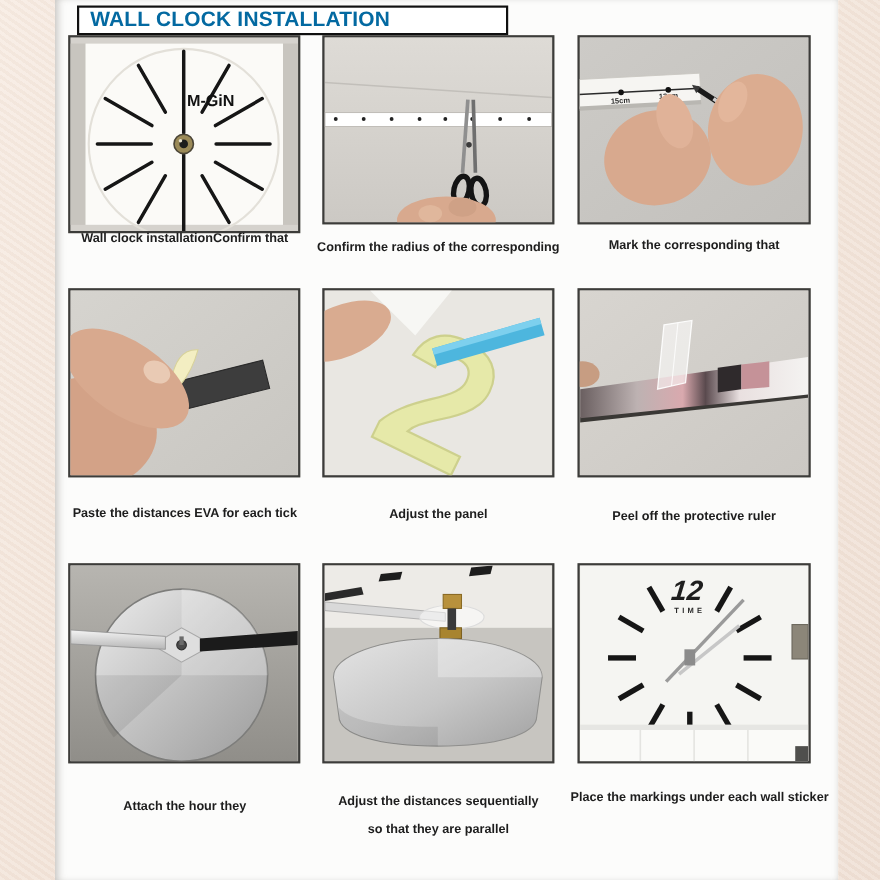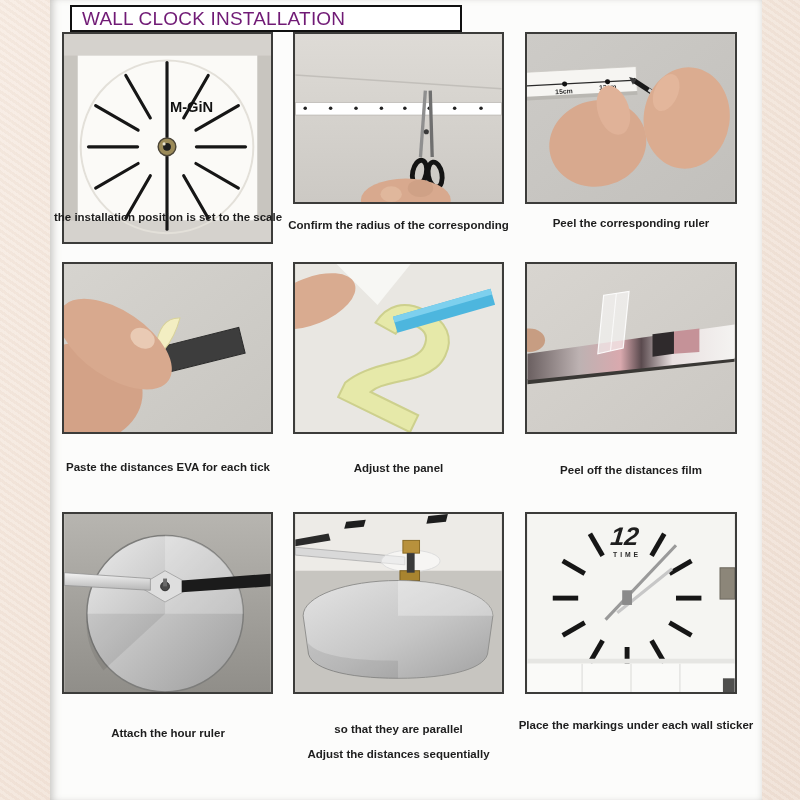--- a/index.html
+++ b/index.html
@@ -16,21 +16,21 @@
   }
   .sheet{
     position:absolute;left:50px;top:0;width:712px;height:800px;
     background:#fcfcfb;
     box-shadow:inset 6px 0 8px -4px rgba(120,115,108,.45), inset -4px 0 6px -4px rgba(120,115,108,.25);
   }
   .title-box{
     position:absolute;left:70px;top:5px;width:392px;height:27px;
     background:#ffffff;border:2px solid #101010;
     display:flex;align-items:center;padding-left:10px;box-sizing:border-box;
-    font-size:19px;font-weight:normal;color:#701a75;letter-spacing:.2px;
+    font-size:19px;font-weight:bold;color:#0369a1;letter-spacing:.2px;
   }
   .photo{
     position:absolute;border:2px solid #3c3c3a;box-sizing:border-box;background:#d5d2cd;
   }
   .photo svg{display:block;width:100%;height:100%;}
   .cap{
     position:absolute;text-align:center;color:#1d1d1d;
     font-size:11.5px;font-weight:bold;line-height:25px;
   }
   .cap span{display:block;}
@@ -38,21 +38,21 @@
 </style>
 </head>
 <body>
 
 <div class="sheet"></div>
 
 <div class="title-box">
   <span>WALL CLOCK INSTALLATION</span>
 </div>
 
-<div class="photo" style="left:62px;top:32px;width:211px;height:212px">
+<div class="photo" style="left:62px;top:32px;width:211px;height:180px">
 <svg viewBox="0 0 211 168">
   <rect width="211" height="168" fill="#c8c5bf"></rect>
   <rect x="14" y="0" width="183" height="168" fill="#fbfaf7"></rect>
   <circle cx="105" cy="93" r="88" fill="none" stroke="#e3e0d9" stroke-width="2"></circle>
   <g transform="translate(105,93)" stroke="#161616" stroke-width="3.2" stroke-linecap="round">
     <line x1="0" y1="-10" x2="0" y2="-86"></line>
     <line x1="0" y1="-34" x2="0" y2="-84" transform="rotate(30)"></line>
     <line x1="0" y1="-34" x2="0" y2="-84" transform="rotate(60)"></line>
     <line x1="0" y1="-30" x2="0" y2="-80" transform="rotate(90)"></line>
     <line x1="0" y1="-34" x2="0" y2="-84" transform="rotate(120)"></line>
@@ -274,47 +274,47 @@
   <rect x="0" y="153" width="212" height="29" fill="#fafaf8"></rect>
   <line x1="56" y1="153" x2="56" y2="182" stroke="#e4e4e1" stroke-width="1.5"></line>
   <line x1="106" y1="153" x2="106" y2="182" stroke="#e4e4e1" stroke-width="1.5"></line>
   <line x1="156" y1="153" x2="156" y2="182" stroke="#e4e4e1" stroke-width="1.5"></line>
   <rect x="197" y="55" width="15" height="32" fill="#8c8679" stroke="#6a665c"></rect>
   <rect x="200" y="168" width="12" height="14" fill="#4f4f4d"></rect>
 </svg>
 </div>
 
 <div class="cap" style="left:40px;top:205px;width:256px">
-  <span>the installation position is set to the scale</span>
+  <span>Wall clock installationConfirm that</span>
 </div>
 
 <div class="cap" style="left:283px;top:213px;width:231px">
   <span>Confirm the radius of the corresponding</span>
 </div>
 
 <div class="cap" style="left:515px;top:211px;width:232px">
-  <span>Peel the corresponding ruler</span>
+  <span>Mark the corresponding that</span>
 </div>
 
 <div class="cap" style="left:40px;top:455px;width:256px">
   <span>Paste the distances EVA for each tick</span>
 </div>
 
 <div class="cap" style="left:283px;top:456px;width:231px">
   <span>Adjust the panel</span>
 </div>
 
 <div class="cap" style="left:515px;top:458px;width:232px">
-  <span>Peel off the distances film</span>
+  <span>Peel off the protective ruler</span>
 </div>
 
 <div class="cap" style="left:40px;top:721px;width:256px">
-  <span>Attach the hour ruler</span>
+  <span>Attach the hour they</span>
 </div>
 
 <div class="cap" style="left:283px;top:717px;width:231px">
+  <span>Adjust the distances sequentially</span>
   <span>so that they are parallel</span>
-  <span>Adjust the distances sequentially</span>
 </div>
 
 <div class="cap" style="left:510px;top:713px;width:252px">
   <span>Place the markings under each wall sticker</span>
 </div>
 
 </body></html>

